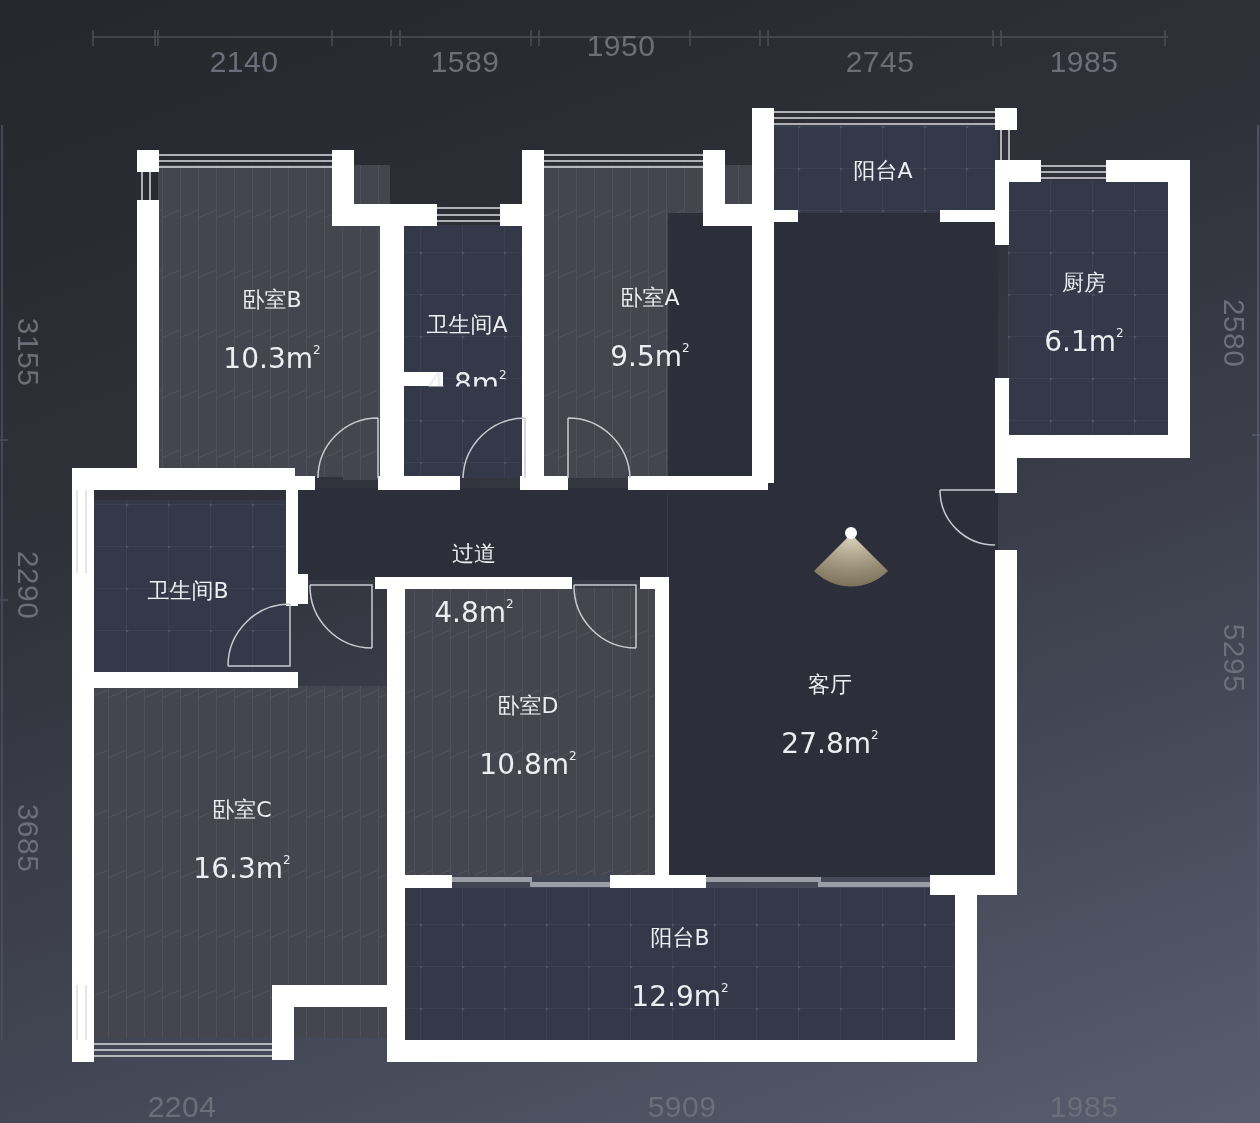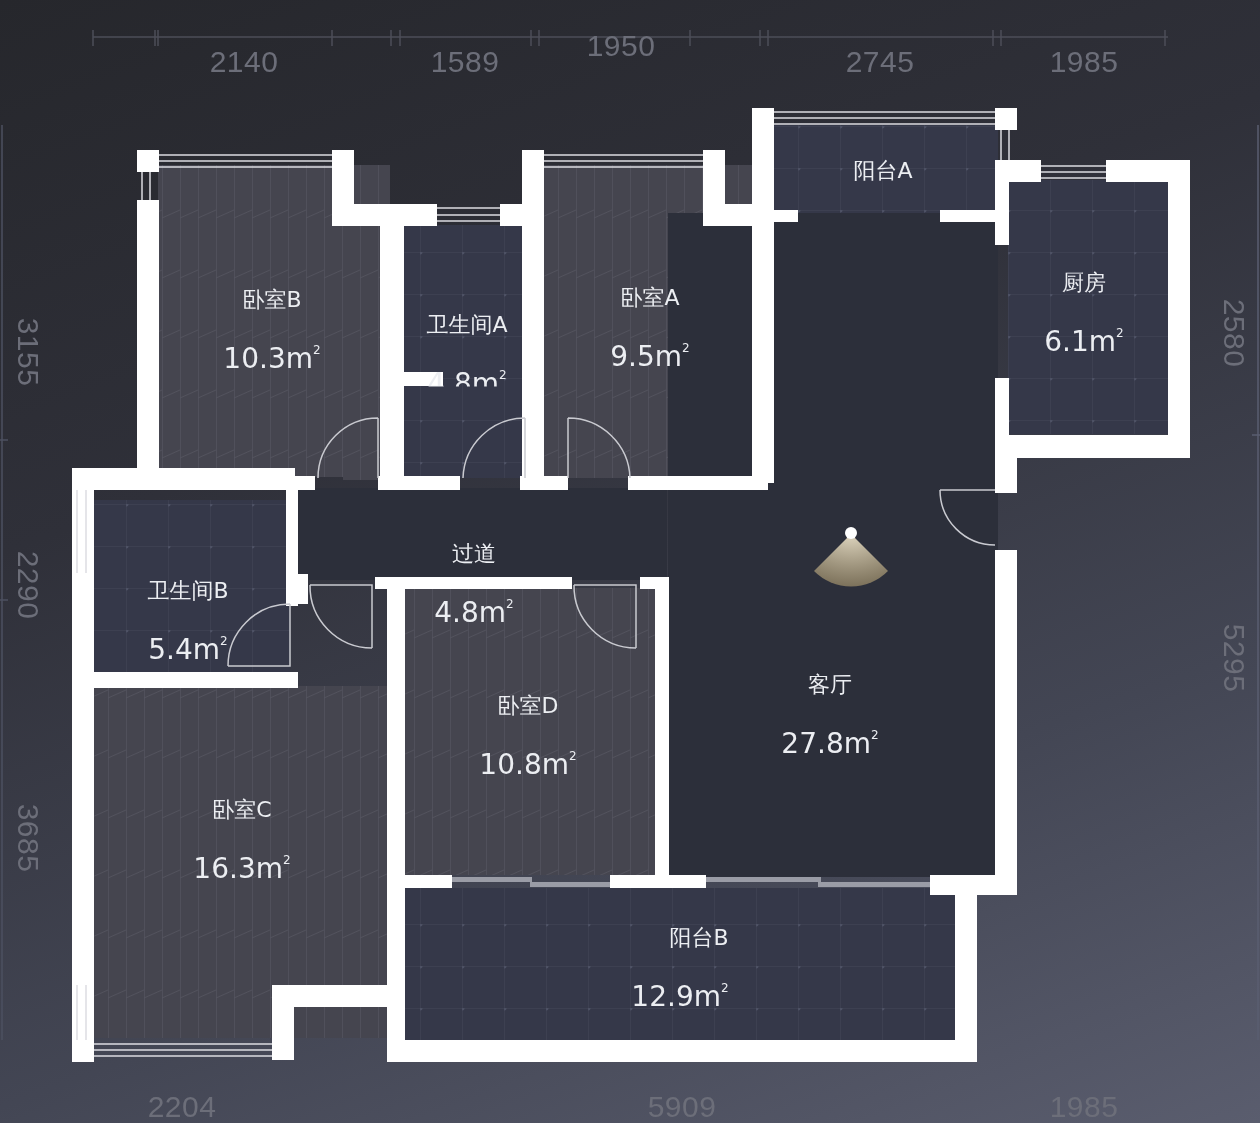--- a/index.html
+++ b/index.html
@@ -235,30 +235,29 @@
 <div class="room-label room" style="left:1084px; top:258px;">
   <span class="name">厨房</span>
   <span class="area"><span>6.1</span><span>m</span><sup>2</sup></span>
 </div>
 <div class="room-label room" style="left:474px; top:481px;margin-top:48px;">
   <span class="name">过道</span>
   <span class="area"><span>4.8</span><span>m</span><sup>2</sup></span>
 </div>
 <div class="room-label room" style="left:188px; top:530px;margin-top:36px;">
   <span class="name">卫生间B</span>
-  <span class="area"><span>5.4</span><span>m</span><sup>2</sup></span>
 </div>
 <div class="room-label room" style="left:830px; top:660px;">
   <span class="name">客厅</span>
   <span class="area"><span>27.8</span><span>m</span><sup>2</sup></span>
 </div>
 <div class="room-label room" style="left:528px; top:681px;">
   <span class="name">卧室D</span>
   <span class="area"><span>10.8</span><span>m</span><sup>2</sup></span>
 </div>
 <div class="room-label room" style="left:242px; top:785px;">
   <span class="name">卧室C</span>
   <span class="area"><span>16.3</span><span>m</span><sup>2</sup></span>
 </div>
-<div class="room-label room" style="left:680px; top:913px;text-align:right;">
+<div class="room-label room" style="left:680px; top:913px;">
   <span class="name">阳台B</span>
   <span class="area"><span>12.9</span><span>m</span><sup>2</sup></span>
 </div>
 
 </body></html>

